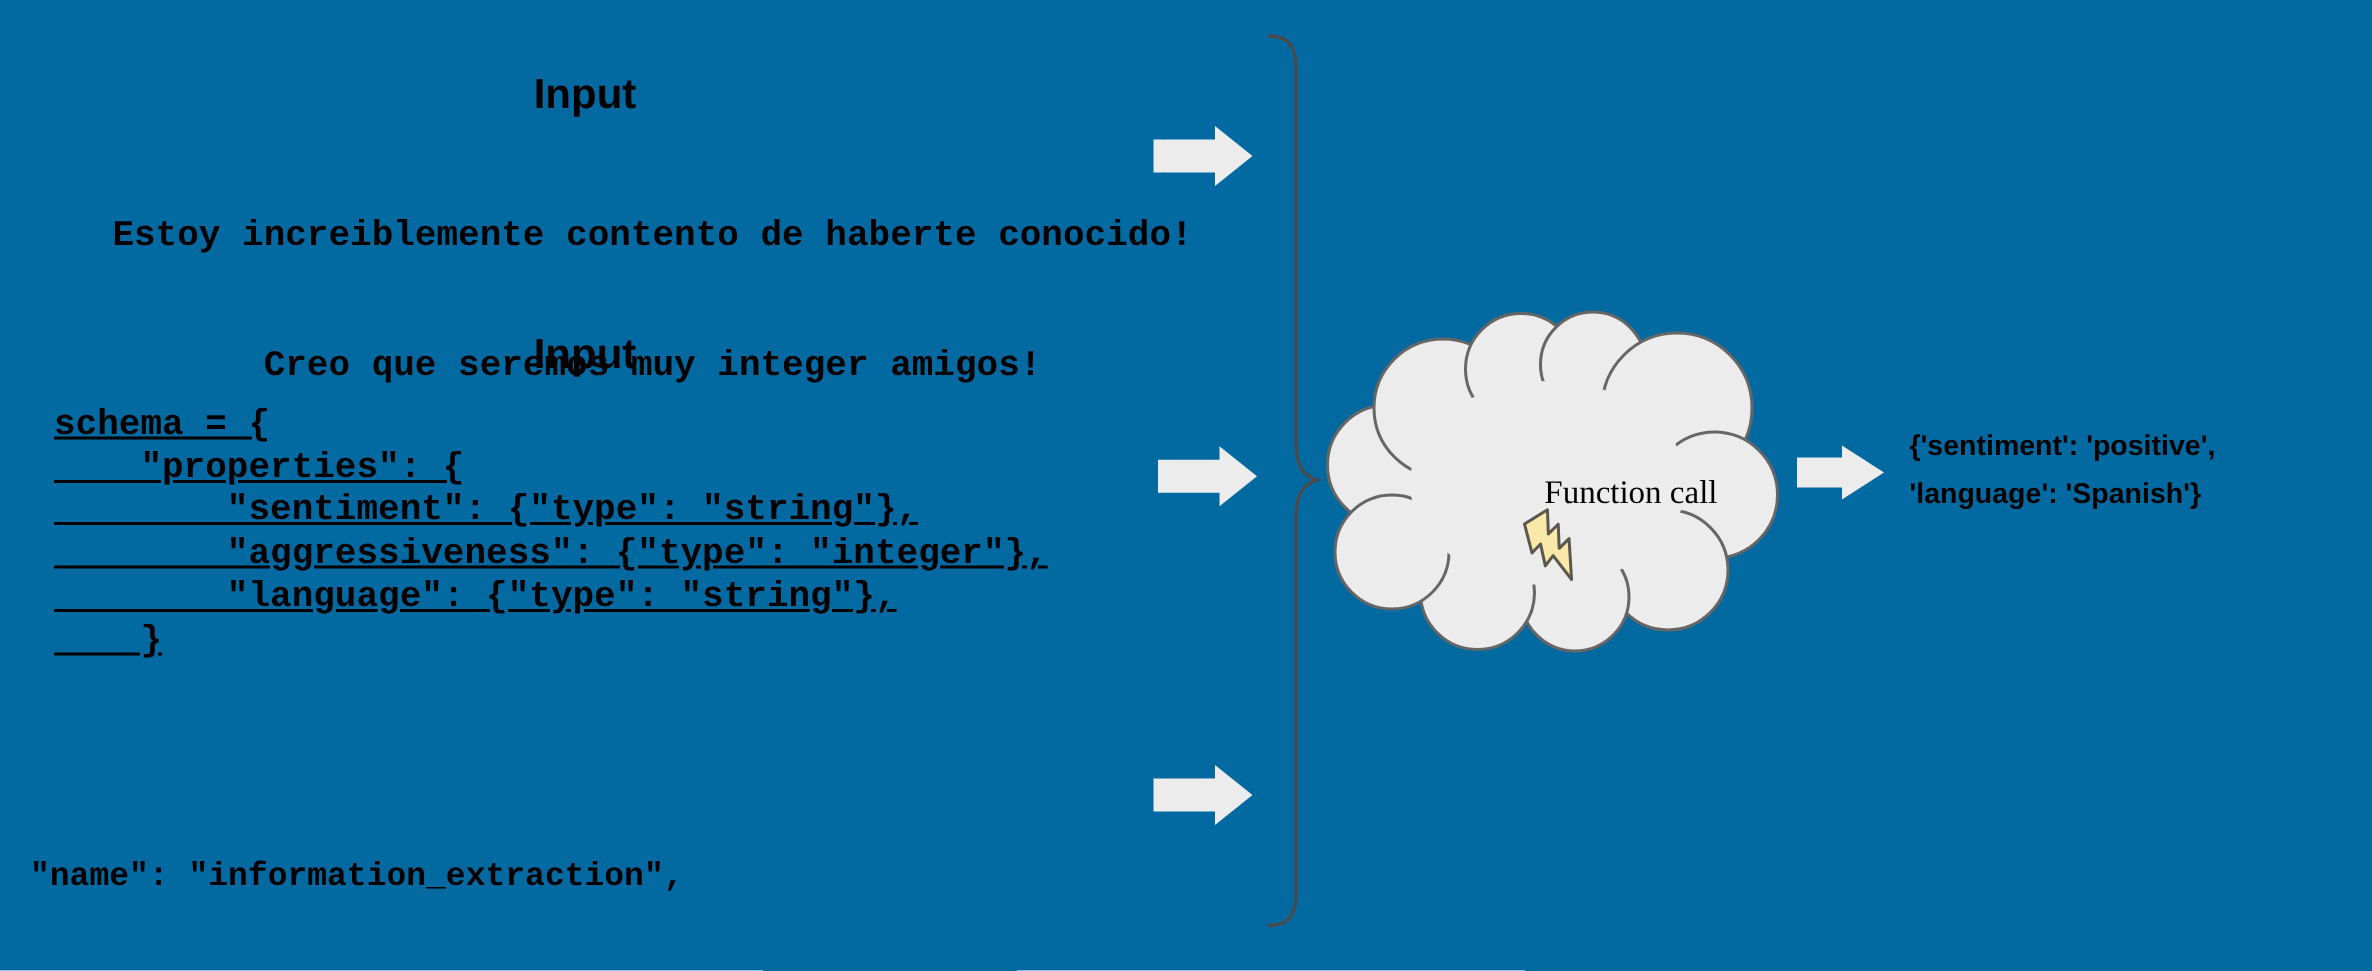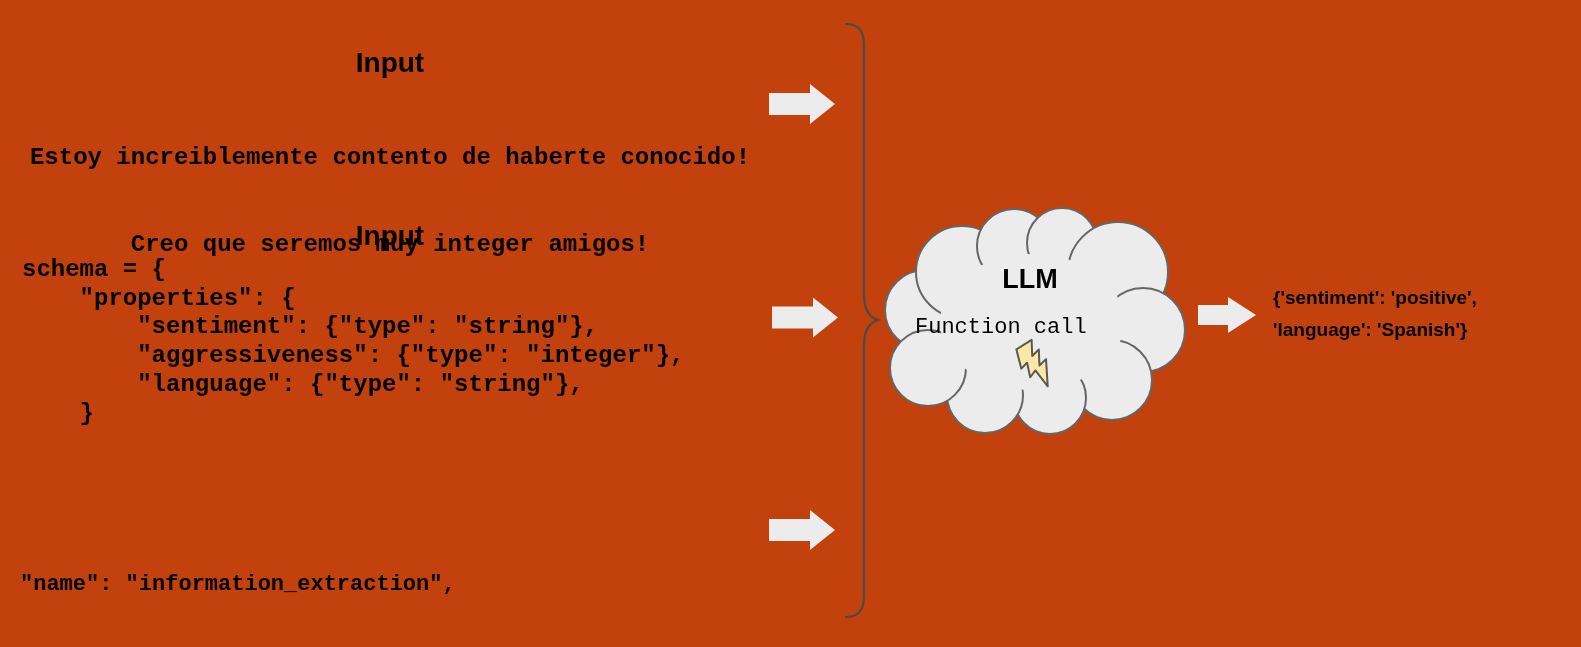--- a/index.html
+++ b/index.html
@@ -1,20 +1,20 @@
 <!DOCTYPE html>
 <html><head>
 <meta charset="utf-8">
 <style>
   html, body { margin: 0; padding: 0; background: #ffffff; }
   .canvas {
     position: relative;
     width: 1581px;
     height: 647px;
-    background: #c2410c;
+    background: #0369a1;
     color: #000000;
     overflow: hidden;
   }
   .abs { position: absolute; }
   .svg-layer { position: absolute; left: 0; top: 0; z-index: 1; }
   .txt { z-index: 2; }
 
   .section-title {
     font-family: "Liberation Sans", sans-serif;
     font-weight: 700;
@@ -25,41 +25,42 @@
     text-align: center;
   }
   .code {
     font-family: "Liberation Mono", monospace;
     font-weight: 700;
     white-space: pre;
   }
   .input-code {
     left: 0; top: 85px; width: 780px;
     text-align: center;
-    font-size: 24px; line-height: 29px;
+    font-size: 24px; line-height: 29px; padding-left: 45px;
   }
   .schema-code {
     left: 20px; top: 254px;
     font-size: 24px; line-height: 28.7px;
-    margin: 2px;
+    margin: 16px;
+    text-decoration: underline;
   }
   .function-code {
     left: 20px; top: 489px;
     font-size: 22px; line-height: 38.5px;
   }
   .llm-title {
     left: 930px; top: 264px; width: 200px;
     text-align: center;
     font-family: "Liberation Sans", sans-serif;
     font-weight: 700; font-size: 27px; line-height: 30px;
   }
   .llm-subtitle {
     left: 915px; top: 316px; width: 230px;
-    text-align: left;
-    font-family: Liberation Mono, monospace;
+    text-align: right;
+    font-family: Liberation Serif, serif;
     font-weight: 400; font-size: 22px; line-height: 24px;
   }
   .output-text {
     left: 1273px; top: 282px;
     font-family: "Liberation Sans", sans-serif;
     font-weight: 700; font-size: 19px; line-height: 31.5px;
   }
 </style>
 </head>
 <body>
@@ -112,21 +113,20 @@
         "aggressiveness": {"type": "integer"},
         "language": {"type": "string"},
     }</pre>
 
   <div class="abs txt code function-code">
     <div>"name": "information_extraction",</div>
     
     
   </div>
 
-  <div class="abs txt llm-title">LLM</div>
   <div class="abs txt llm-subtitle">Function call</div>
 
   <div class="abs txt output-text">
     <div>{'sentiment': 'positive',</div>
     <div>'language': 'Spanish'}</div>
   </div>
 
 </div>
 
 </body></html>

